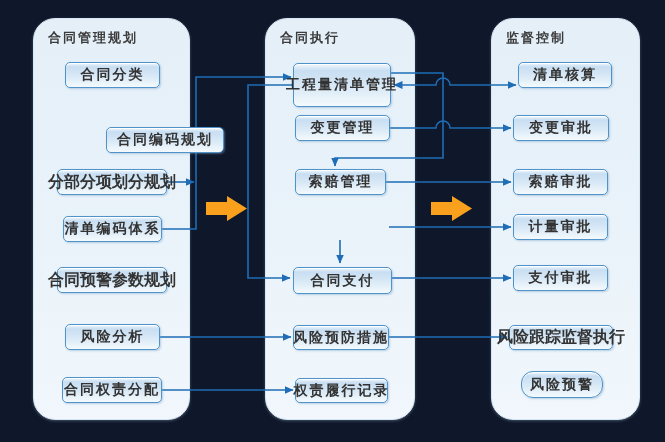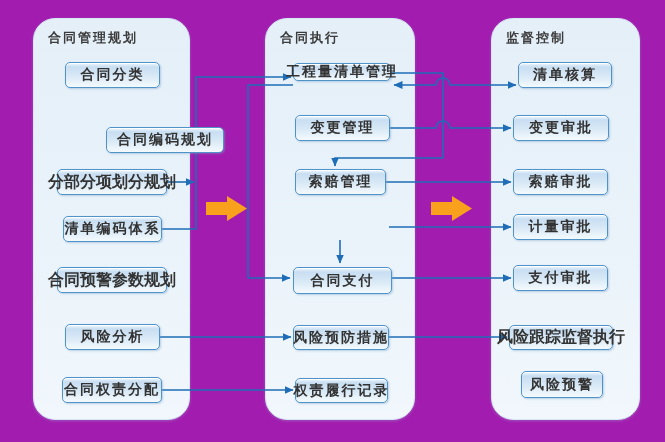--- a/index.html
+++ b/index.html
@@ -1,17 +1,17 @@
 <!DOCTYPE html>
 <html><head>
 <meta charset="utf-8">
 <style>
   html,body{margin:0;padding:0;background:#ffffff;}
   body{font-family:"DejaVu Sans","Liberation Sans",sans-serif;}
-  .stage{position:relative;width:665px;height:442px;background:#a21caf;overflow:hidden;}
+  .stage{position:relative;width:665px;height:442px;background:#0f172a;overflow:hidden;}
   .panel{
     position:absolute;
     border-radius:22px;
     background:linear-gradient(180deg,#e4eff8 0%,#eaf3fa 55%,#f1f7fc 100%);
     border:1px solid #d6e7f4;
     box-shadow:0 1px 3px rgba(160,190,215,.35);
   }
   .panel-title{
     position:absolute;left:14px;top:10px;
     font-size:13px;font-weight:600;color:#3c3c3c;letter-spacing:2px;white-space:nowrap;
@@ -87,28 +87,28 @@
   </svg>
 
   <div class="node" style="left:65px;top:62px;width:95px;height:26px;">合同分类</div>
   <div class="node" style="left:62px;top:127px;width:118px;height:26px;margin-left:44px;">合同编码规划</div>
   <div class="node tight" style="left:57px;top:169px;width:110px;height:26px;">分部分项划分规划</div>
   <div class="node" style="left:63px;top:216px;width:99px;height:26px;">清单编码体系</div>
   <div class="node tight" style="left:57px;top:267px;width:110px;height:26px;">合同预警参数规划</div>
   <div class="node" style="left:65px;top:324px;width:95px;height:26px;">风险分析</div>
   <div class="node" style="left:62px;top:377px;width:100px;height:26px;">合同权责分配</div>
 
-  <div class="node" style="left:293px;top:63px;width:98px;height:18px;">工程量清单管理</div>
+  <div class="node" style="left:293px;top:63px;width:98px;height:44px;">工程量清单管理</div>
   <div class="node" style="left:295px;top:115px;width:95px;height:26px;">变更管理</div>
   <div class="node" style="left:295px;top:169px;width:91px;height:26px;">索赔管理</div>
   <div class="node" style="left:293px;top:267px;width:99px;height:27px;">合同支付</div>
   <div class="node" style="left:293px;top:325px;width:96px;height:25px;">风险预防措施</div>
   <div class="node" style="left:295px;top:378px;width:93px;height:25px;">权责履行记录</div>
 
   <div class="node" style="left:518px;top:62px;width:94px;height:26px;">清单核算</div>
   <div class="node" style="left:513px;top:115px;width:96px;height:26px;">变更审批</div>
   <div class="node" style="left:513px;top:169px;width:95px;height:26px;">索赔审批</div>
   <div class="node" style="left:513px;top:214px;width:95px;height:26px;">计量审批</div>
   <div class="node" style="left:513px;top:265px;width:95px;height:26px;">支付审批</div>
   <div class="node tight" style="left:509px;top:325px;width:104px;height:25px;">风险跟踪监督执行</div>
-  <div class="node" style="left:521px;top:371px;width:82px;height:27px;">风险预警</div>
+  <div class="node" style="left:521px;top:371px;width:82px;height:27px;border-radius:12px;">风险预警</div>
 
 </div>
 
 </body></html>

